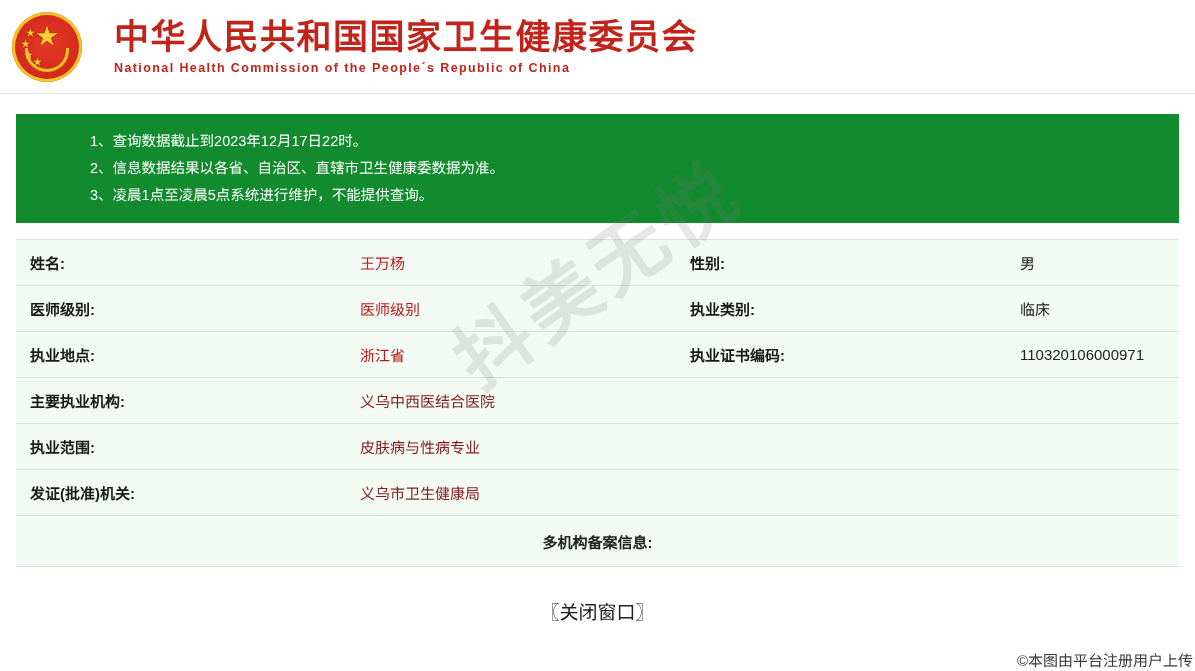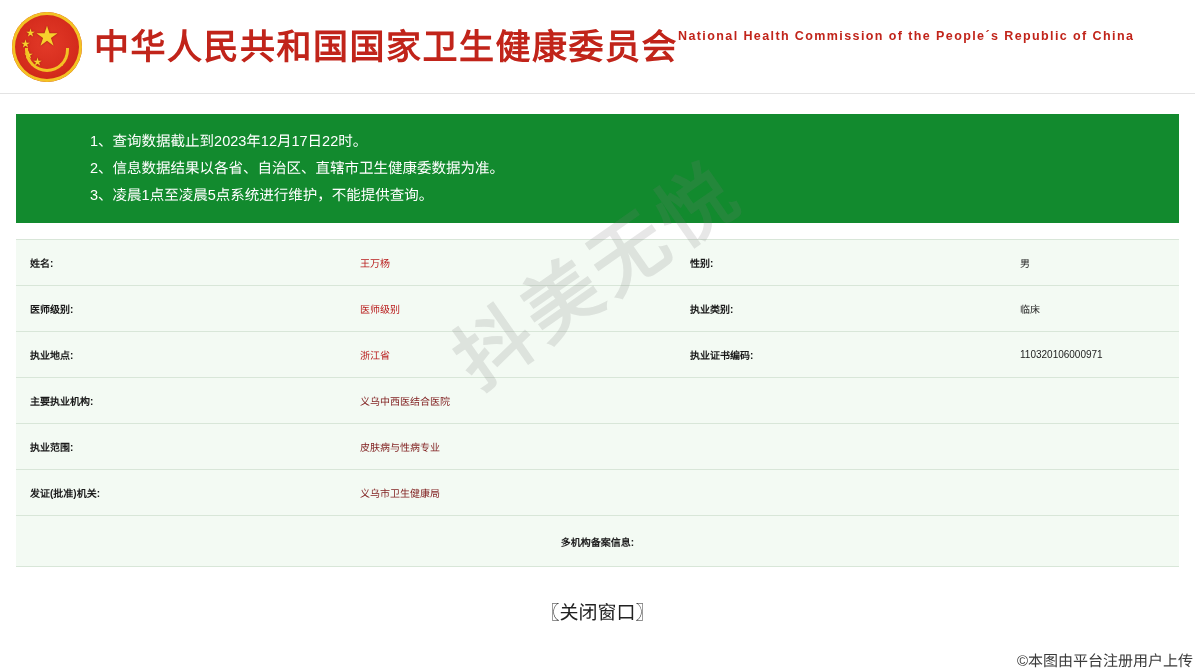--- a/index.html
+++ b/index.html
@@ -69,23 +69,24 @@
     top: 42px;
     width: 44px;
     height: 24px;
     border: 3px solid #f3c324;
     border-top: none;
     border-radius: 0 0 22px 22px;
     box-sizing: border-box;
   }
   .title-block {
     display: flex;
-    flex-direction: row;
+    flex-direction: column;
     justify-content: flex-end;
     padding-top: 4px;
+    margin-left: 20px;
   }
   .title-cn {
     font-size: 35px;
     font-weight: bold;
     color: #c1241a;
     letter-spacing: 1.5px;
     line-height: 42px;
     white-space: nowrap;
   }
   .title-en {
@@ -110,21 +111,21 @@
   }
   .notice-line {
     padding-left: 74px;
     white-space: nowrap;
   }
 
   
   .table {
     margin: 16px 16px 0 16px;
     border-top: 1px solid #d8e6d8;
-    font-size: 10px;
+    font-size: 15px;
     position: relative;
     z-index: 2;
   }
   .row {
     display: flex;
     border-bottom: 1px solid #d8e6d8;
     min-height: 45px;
     align-items: stretch;
   }
   .cell {

